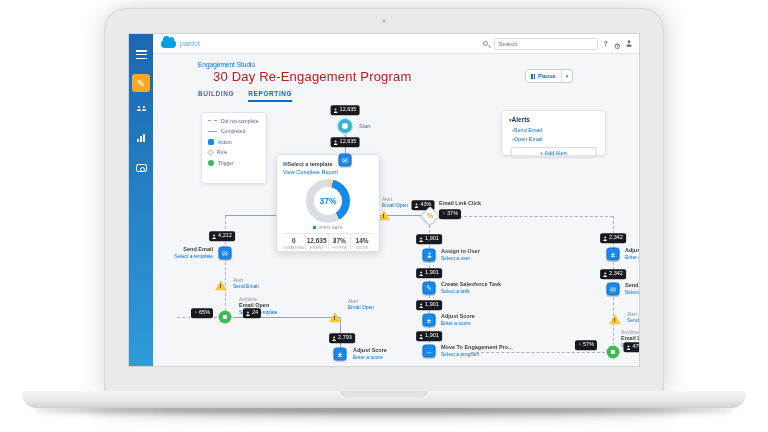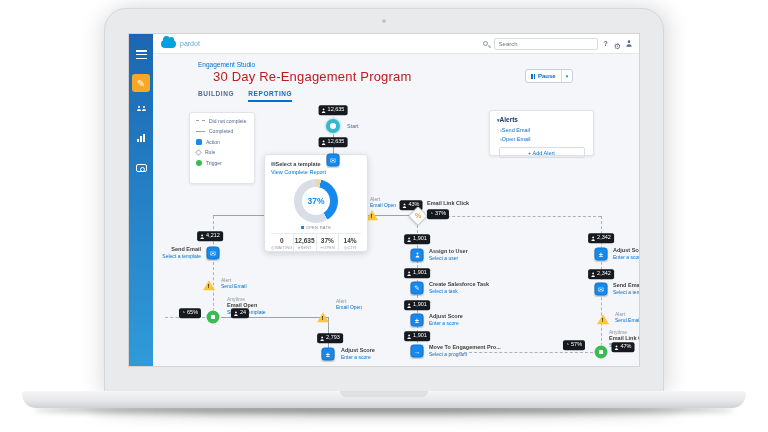--- a/index.html
+++ b/index.html
@@ -64,21 +64,21 @@
   .tab.active { color:#0070d2; border-bottom:2px solid #0070d2; }
   .pause-btn { position:absolute; left:372px; top:15px; height:14px; display:flex; align-items:stretch;
                background:#fff; border:1px solid #c9d0d6; border-radius:3px; color:#0070d2; z-index:6; }
   .pause-main { display:flex; align-items:center; gap:3px; padding:0 5px; font-size:6px; font-weight:bold; }
   .pbars { display:flex; gap:1px; }
   .pbars i { display:block; width:1.5px; height:5px; background:#0070d2; }
   .pause-caret { display:flex; align-items:center; padding:0 4px; border-left:1px solid #d9dde1; font-size:5px; }
   .pause-caret::before { content:"\25BE"; }
 
   
-  .canvas { position:absolute; left:4px; top:48px; width:488px; height:266px; overflow:hidden; }
+  .canvas { position:absolute; left:16px; top:48px; width:488px; height:266px; overflow:hidden; }
   .line { position:absolute; z-index:1; }
   .h-solid { border-top:1px solid #99a2ad; height:0; }
   .h-dash  { border-top:1px dashed #aab3bd; height:0; }
   .v-solid { border-left:1px solid #99a2ad; width:0; }
   .v-dash  { border-left:1px dashed #aab3bd; width:0; }
 
   .badge { position:absolute; transform:translate(-50%,-50%); background:#16191d; color:#fff;
            font-size:5.5px; line-height:1; padding:2px 3px; border-radius:2px; display:inline-flex;
            align-items:center; gap:2px; white-space:nowrap; z-index:3; }
   .badge .pic { transform:scale(.9); }

